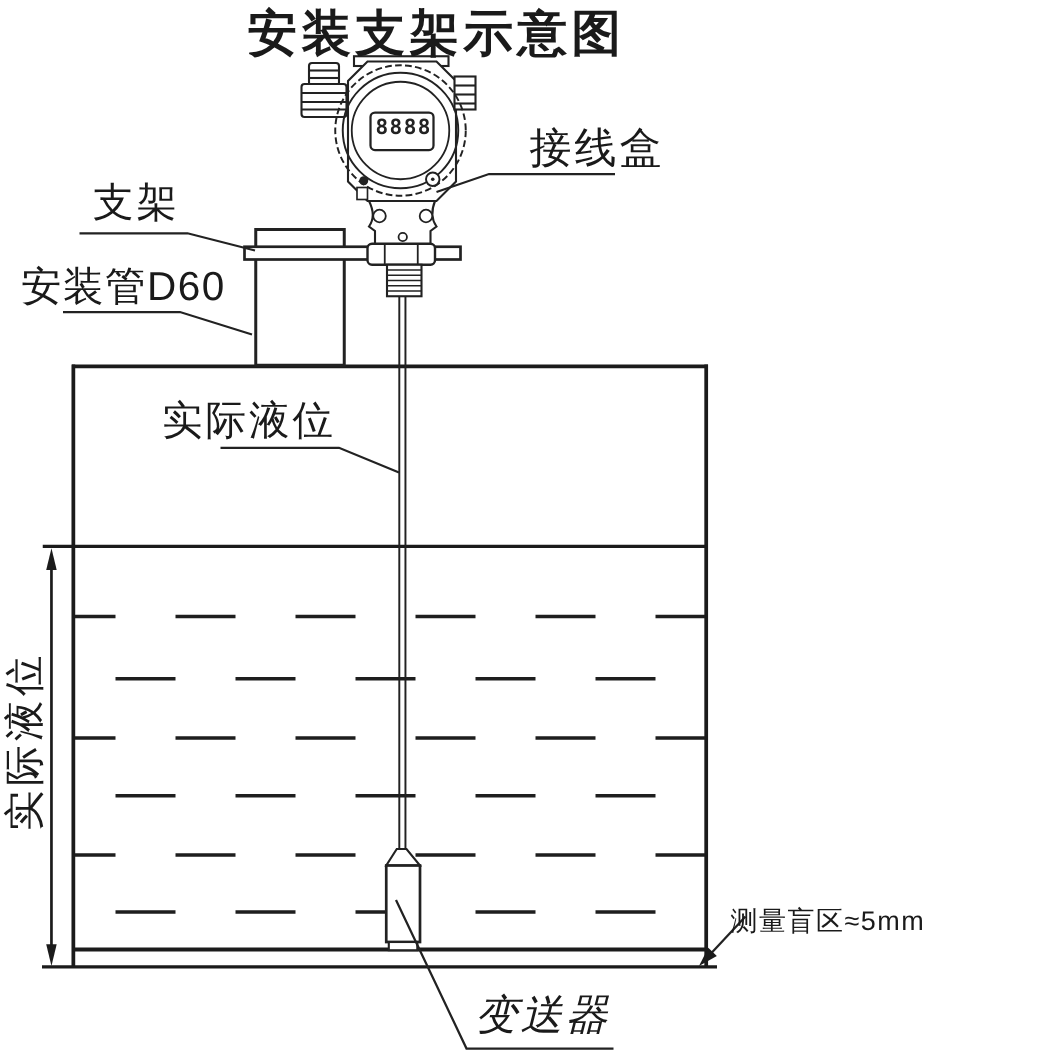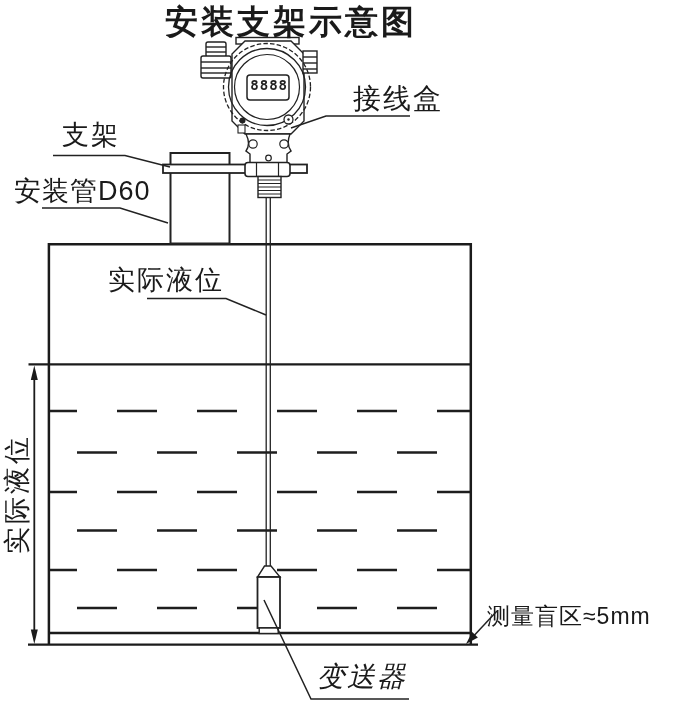--- a/index.html
+++ b/index.html
@@ -9,21 +9,21 @@
     color:#1a1a1a;overflow:hidden;
   }
   .canvas svg{position:absolute;left:0;top:0;}
   .lbl{position:absolute;white-space:nowrap;color:#1a1a1a;line-height:1;}
   .title{left:291px;top:5px;transform:translateX(-50%);font-size:33px;font-weight:600;letter-spacing:3px;}
   .lbl-junction{left:337px;top:85px;font-size:28px;letter-spacing:2px;margin-left:16px;}
   .lbl-bracket{left:62px;top:122px;font-size:27px;letter-spacing:2px;}
   .lbl-pipe{left:14px;top:178px;font-size:27px;letter-spacing:1px;}
   .lbl-cable{left:108px;top:267px;font-size:27px;letter-spacing:2px;}
   .lbl-level{left:17px;top:494px;transform:translate(-50%,-50%) rotate(-90deg);font-size:27px;letter-spacing:3px;}
-  .lbl-blind{left:487px;top:605px;font-size:23px;letter-spacing:1px;text-align:right;}
+  .lbl-blind{left:487px;top:605px;font-size:18px;letter-spacing:1px;text-align:right;}
   .lbl-transmitter{left:317px;top:663px;font-size:28px;letter-spacing:2px;font-style:italic;}
   .lcd{
     position:absolute;left:248px;top:77px;width:40px;text-align:right;
     font-family:"DejaVu Sans Mono","Liberation Mono",monospace;
     font-size:14px;font-weight:bold;letter-spacing:1px;color:#222;
   }
 </style>
 </head>
 <body>
 

